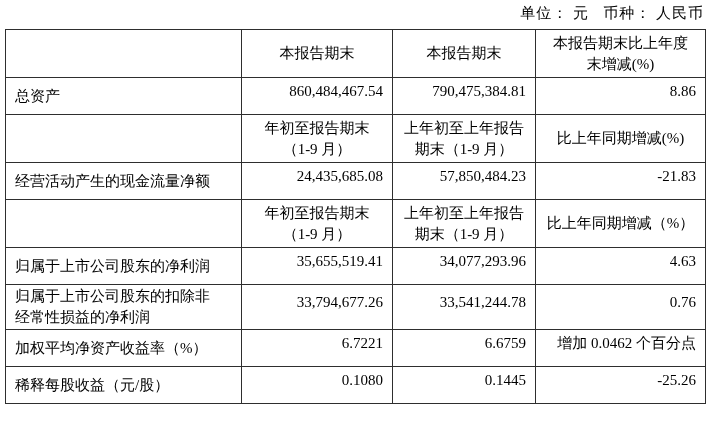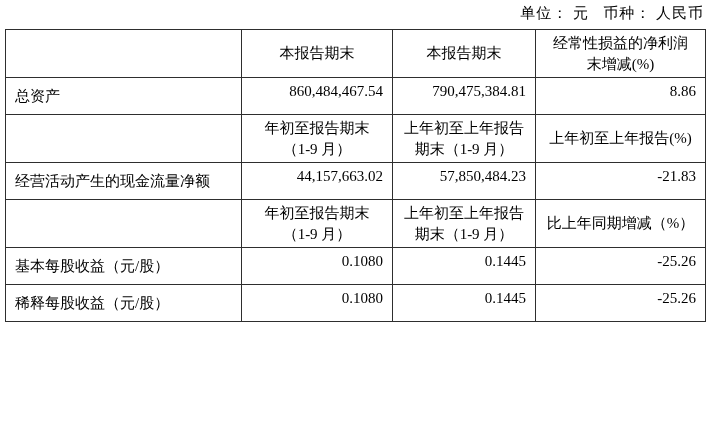--- a/index.html
+++ b/index.html
@@ -68,56 +68,69 @@
     <col style="width:236px">
     <col style="width:151px">
     <col style="width:143px">
     <col style="width:170px">
   </colgroup>
   <tbody>
       <tr class="r-hdr">
         <td></td>
         <td>本报告期末</td>
         <td>本报告期末</td>
-        <td>经常性损益的净利润
+        <td>本报告期末比上年度
 末增减(%)</td>
       </tr>
       <tr class="r-data">
         <td class="lbl">总资产</td>
         <td class="num">860,484,467.54</td>
         <td class="num">790,475,384.81</td>
         <td class="num">8.86</td>
       </tr>
       <tr class="r-hdr">
         <td></td>
         <td>年初至报告期末
 （1-9 月）</td>
         <td>上年初至上年报告
 期末（1-9 月）</td>
-        <td>上年初至上年报告(%)</td>
+        <td>比上年同期增减(%)</td>
       </tr>
       <tr class="r-data">
         <td class="lbl">经营活动产生的现金流量净额</td>
-        <td class="num">44,157,663.02</td>
+        <td class="num">24,435,685.08</td>
         <td class="num">57,850,484.23</td>
         <td class="num">-21.83</td>
       </tr>
       <tr class="r-hdr">
         <td></td>
         <td>年初至报告期末
 （1-9 月）</td>
         <td>上年初至上年报告
 期末（1-9 月）</td>
         <td>比上年同期增减（%）</td>
       </tr>
       <tr class="r-data">
-        <td class="lbl">基本每股收益（元/股）</td>
-        <td class="num">0.1080</td>
-        <td class="num">0.1445</td>
-        <td class="num">-25.26</td>
+        <td class="lbl">归属于上市公司股东的净利润</td>
+        <td class="num">35,655,519.41</td>
+        <td class="num">34,077,293.96</td>
+        <td class="num">4.63</td>
+      </tr>
+      <tr class="r-data">
+        <td class="lbl">归属于上市公司股东的扣除非
+经常性损益的净利润</td>
+        <td class="num">33,794,677.26</td>
+        <td class="num">33,541,244.78</td>
+        <td class="num">0.76</td>
+      </tr>
+      <tr class="r-data">
+        <td class="lbl">加权平均净资产收益率（%）</td>
+        <td class="num">6.7221</td>
+        <td class="num">6.6759</td>
+        <td class="num">增加 0.0462 个百分点</td>
       </tr>
       <tr class="r-data">
         <td class="lbl">稀释每股收益（元/股）</td>
         <td class="num">0.1080</td>
         <td class="num">0.1445</td>
         <td class="num">-25.26</td>
       </tr>
     </tbody>
 </table>
 

